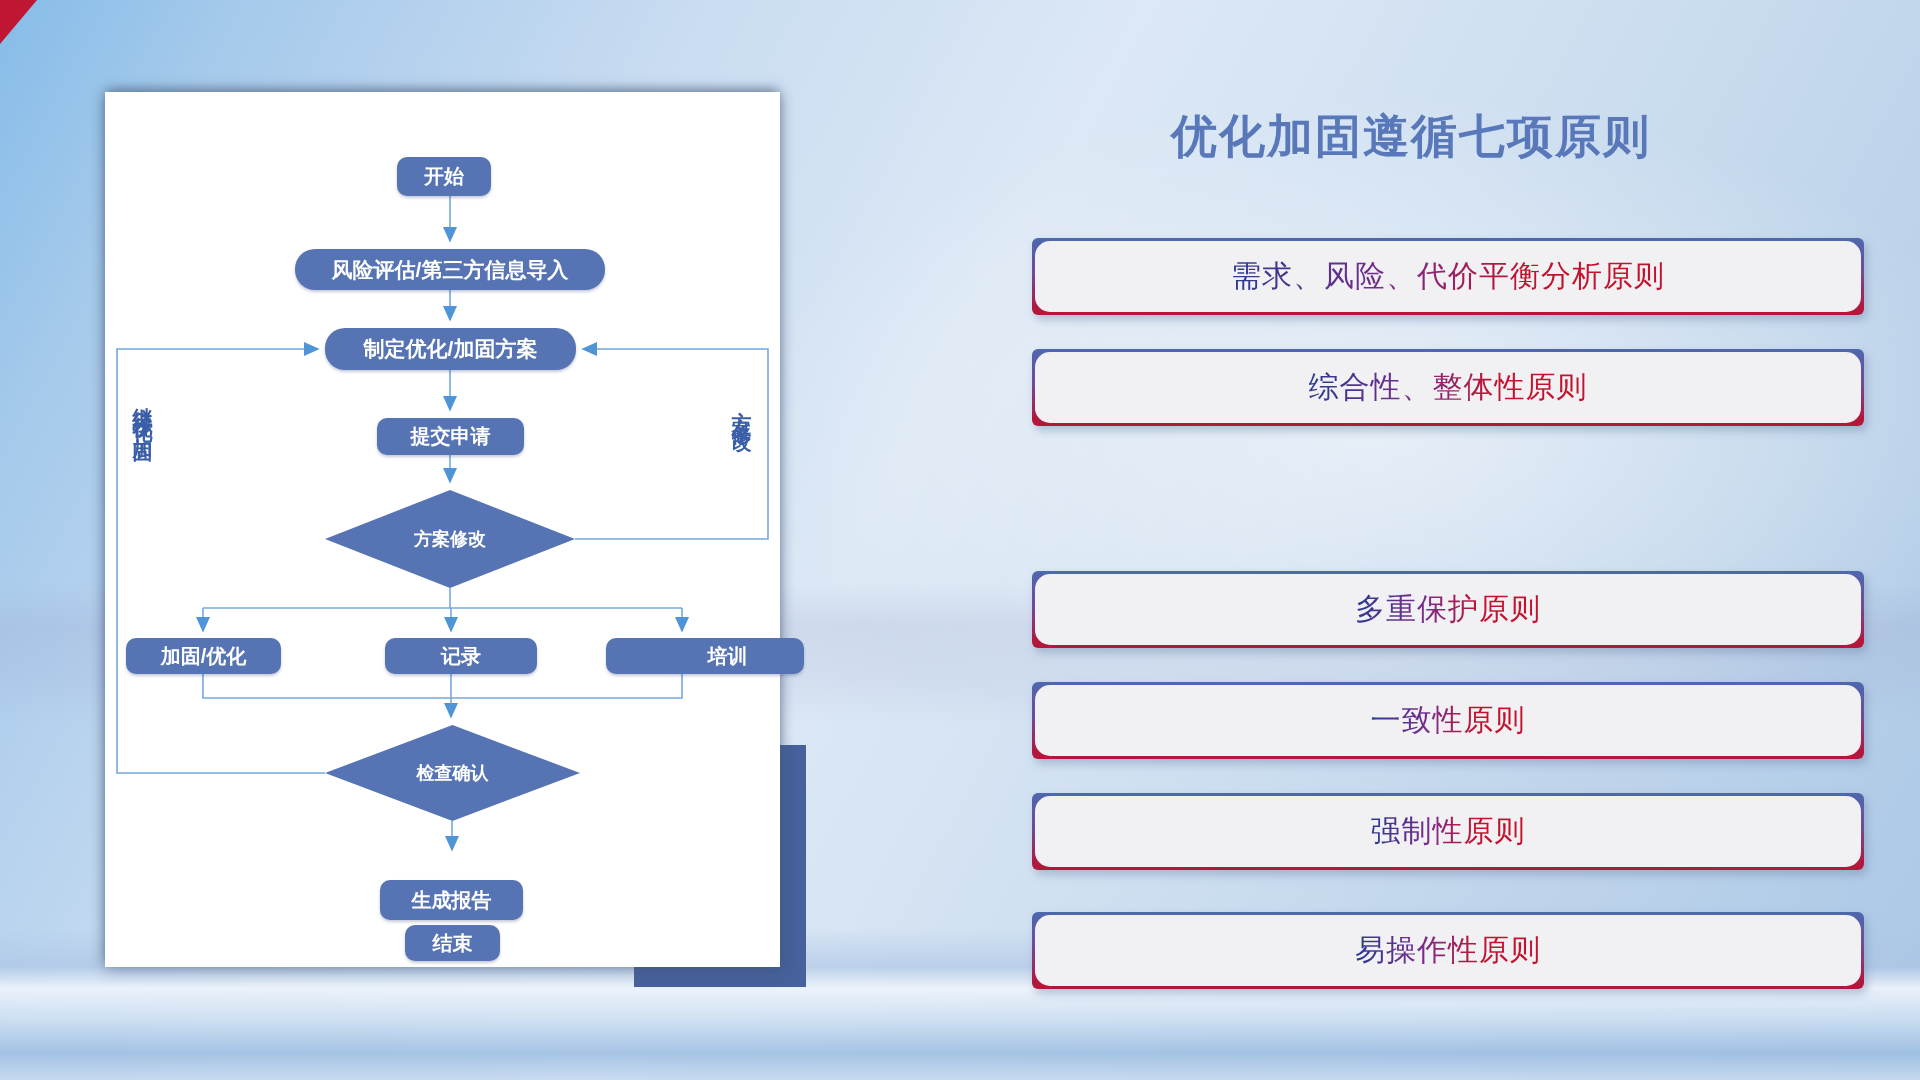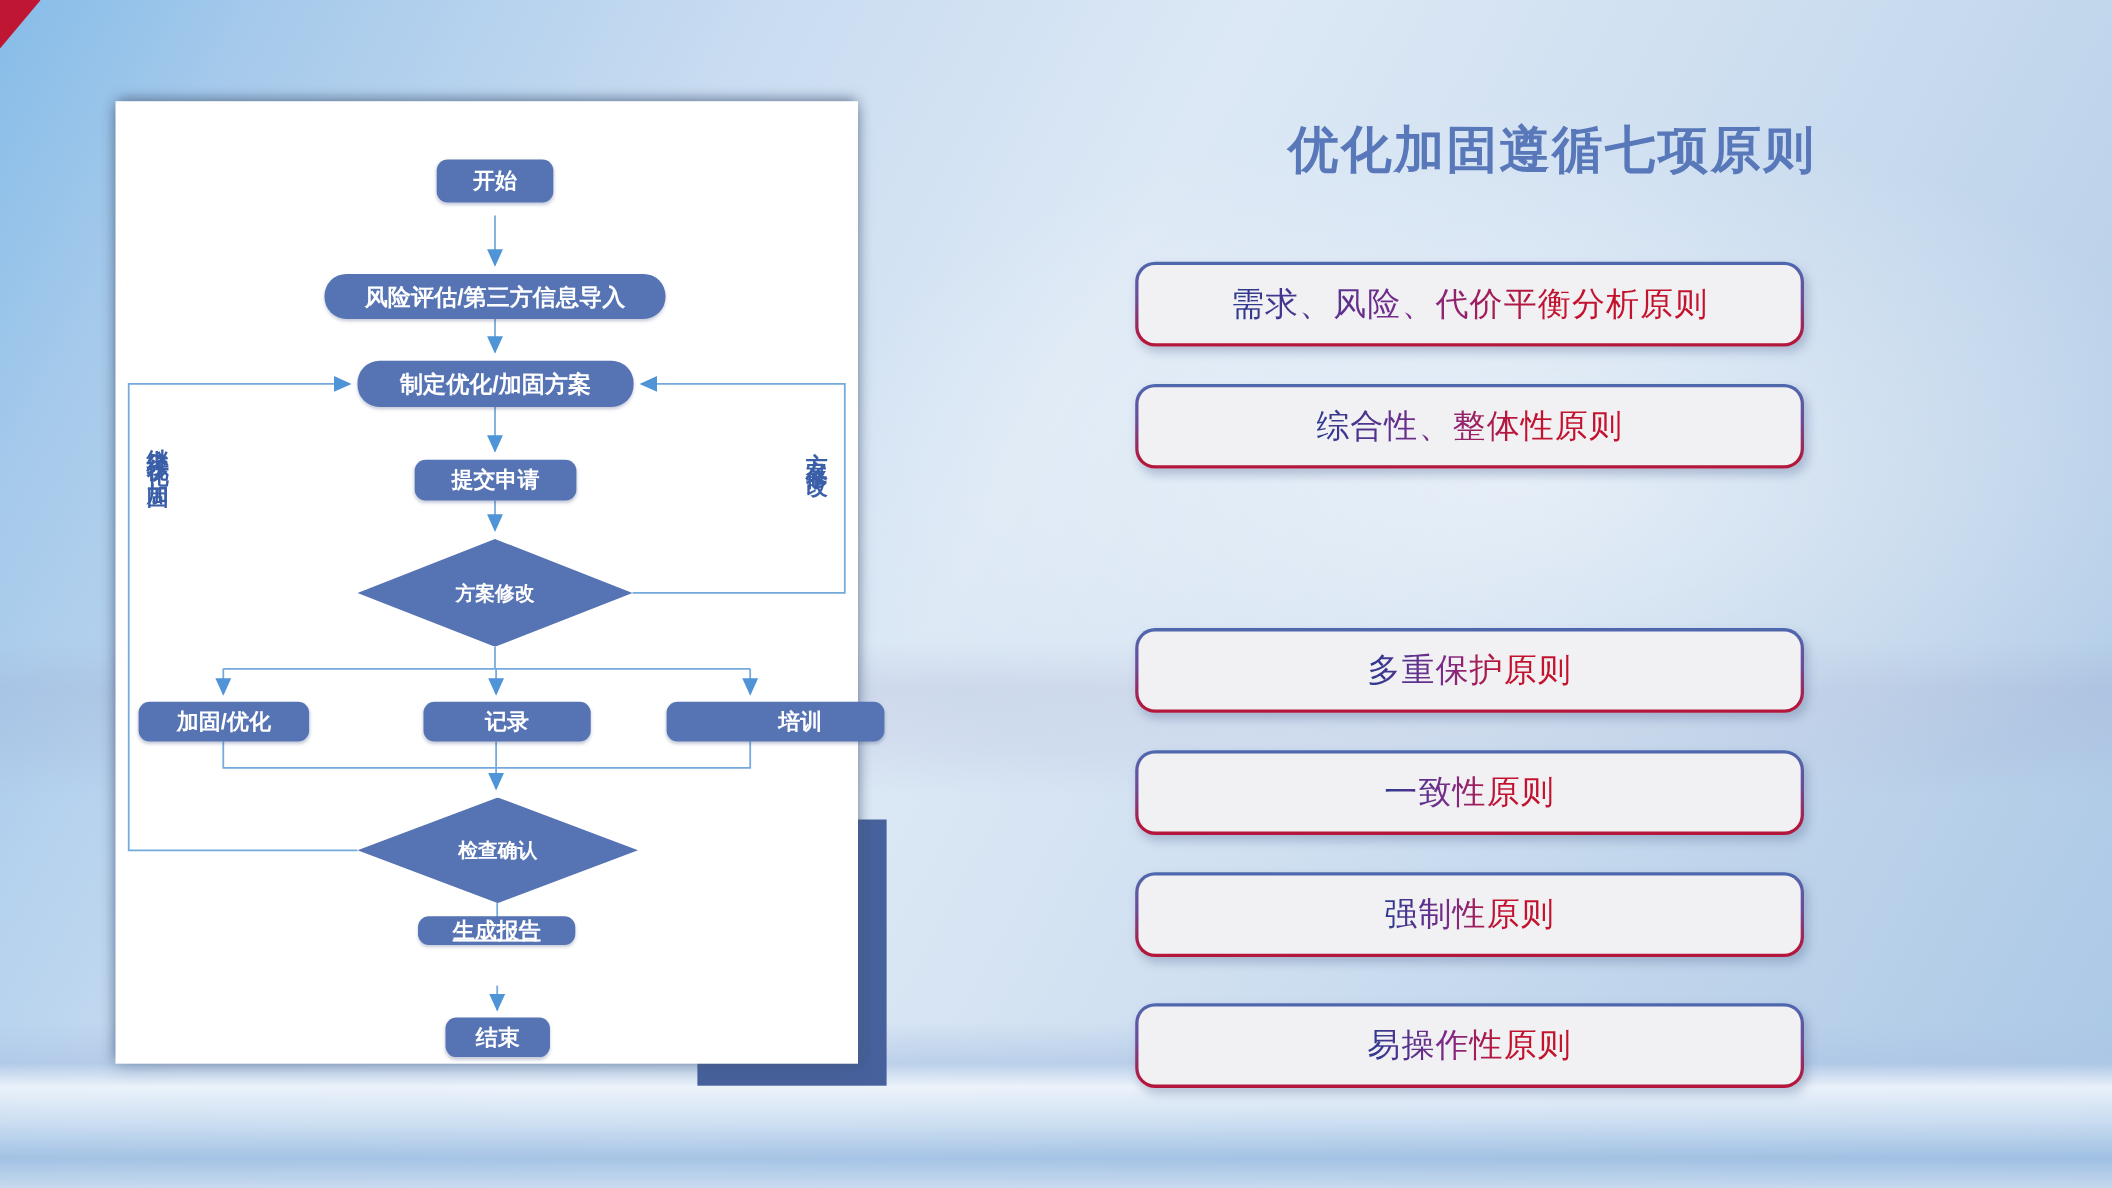--- a/index.html
+++ b/index.html
@@ -53,22 +53,22 @@
     color:#3a5fa8;font-weight:bold;font-size:20px;letter-spacing:5px;
     z-index:3;line-height:26px;
   }
   
   .panel-title{
     position:absolute;left:1032px;top:106px;width:758px;
     text-align:center;font-size:46px;font-weight:bold;color:#5878ba;
     letter-spacing:2px;white-space:nowrap;
   }
   .principle{
-    position:absolute;left:1032px;width:608px;height:77px;
-    border-radius:18px;
+    position:absolute;left:1032px;width:832px;height:77px;
+    border-radius:6px;
     background:linear-gradient(180deg,#4d68ae 0%,#6f4a9a 45%,#b3173c 90%);
     box-shadow:3px 5px 9px rgba(100,120,160,.38);
   }
   .principle .inner{
     position:absolute;inset:3px;border-radius:15px;background:#f1f1f4;
     display:flex;align-items:center;justify-content:center;
   }
   .principle .ptext{
     font-size:30px;font-weight:400;letter-spacing:1px;white-space:nowrap;
     color:#8f2577;
@@ -109,39 +109,39 @@
         <line x1="577" y1="516" x2="577" y2="539" marker-end="url(#ah)"></line>
         <path d="M98,582 L98,606 L577,606 L577,582"></path>
         <line x1="346" y1="582" x2="346" y2="625" marker-end="url(#ah)"></line>
         <line x1="347" y1="729" x2="347" y2="758" marker-end="url(#ah)"></line>
         <line x1="347" y1="804" x2="347" y2="826" marker-end="url(#ah)"></line>
         <path d="M220,681 L12,681 L12,257 L213,257" marker-end="url(#ah)"></path>
         <path d="M470,447 L663,447 L663,257 L478,257" marker-end="url(#ah)"></path>
       </g>
     </svg>
 
-    <div class="node" style="left:292px;top:53px;width:106px;height:39px;font-family:Liberation Serif, serif;">开始</div>
+    <div class="node" style="left:292px;top:65px;width:94px;height:39px;font-family:Liberation Serif, serif;">开始</div>
 
     <div class="node wide" style="left:190px;top:157px;width:310px;height:41px;">风险评估/第三方信息导入</div>
 
     <div class="node wide" style="left:220px;top:236px;width:251px;height:42px;">制定优化/加固方案</div>
 
     <div class="node" style="left:272px;top:326px;width:147px;height:37px;">提交申请</div>
 
     <div class="node diamond" style="left:220px;top:398px;width:250px;height:98px;">方案修改</div>
 
     <div class="node" style="left:21px;top:546px;width:155px;height:36px;">加固/优化</div>
 
     <div class="node" style="left:280px;top:546px;width:152px;height:36px;">记录</div>
 
     <div class="node" style="left:501px;top:546px;width:153px;height:36px;padding-left:45px;">培训</div>
 
     <div class="node diamond" style="left:220px;top:633px;width:255px;height:96px;">检查确认</div>
 
-    <div class="node" style="left:275px;top:741px;width:143px;height:26px;text-decoration:underline;">生成报告</div>
+    <div class="node" style="left:275px;top:788px;width:143px;height:40px;">生成报告</div>
 
     <div class="node" style="left:300px;top:833px;width:95px;height:36px;">结束</div>
 
     <div class="vlabel" style="left:25px;top:300px;">继续优化/加固</div>
 
     <div class="vlabel" style="left:624px;top:303px;letter-spacing:7px;">方案修改</div>
 
   </div>
 
   <div class="panel-title">优化加固遵循七项原则</div>

